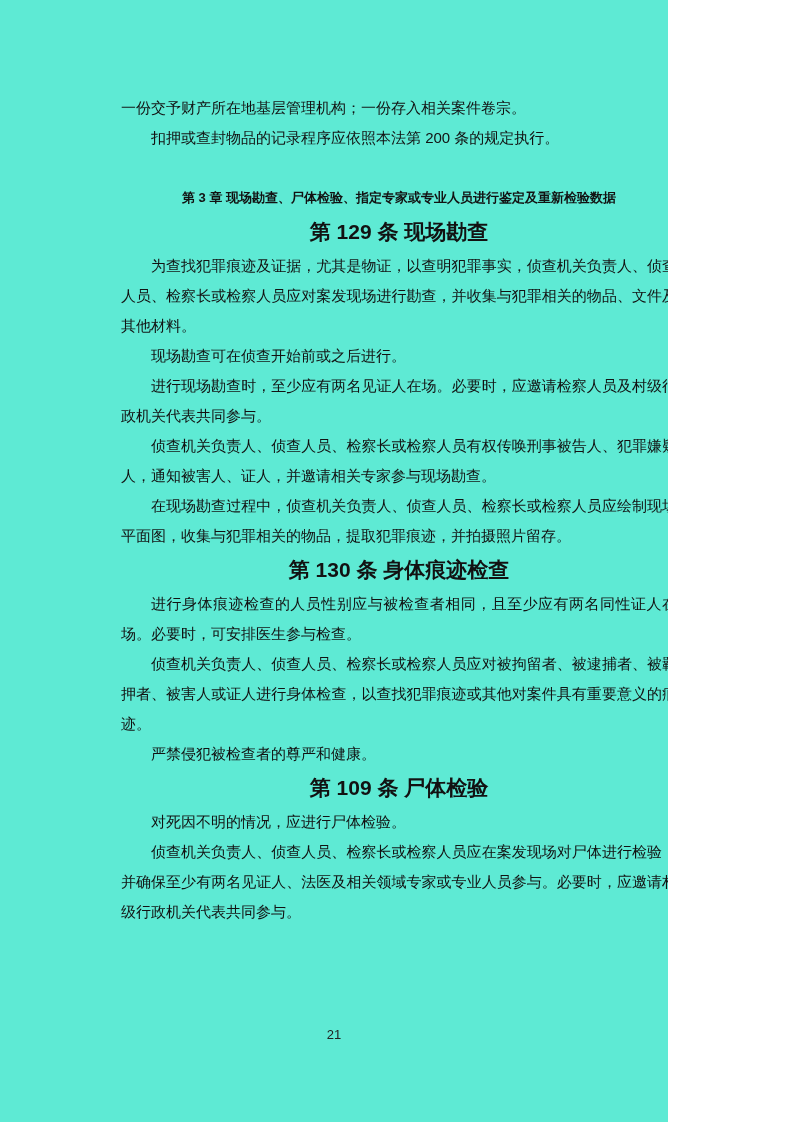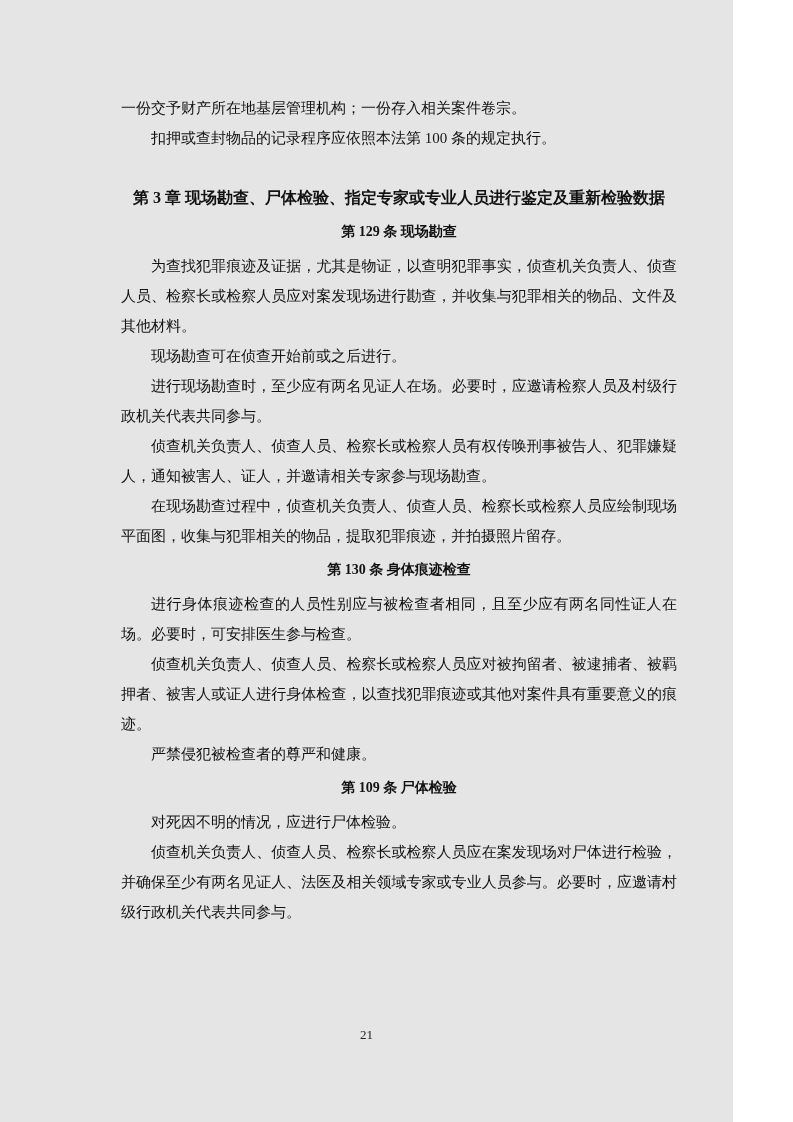--- a/index.html
+++ b/index.html
@@ -2,25 +2,25 @@
 <html lang="zh"><head>
 <meta charset="utf-8">
 <style>
   html, body {
     margin: 0;
     padding: 0;
     background: #ffffff;
   }
   .page {
     position: relative;
-    width: 733px;
+    width: 668px;
     height: 1122px;
-    background: #e5e5e5;
+    background: #5eead4;
     overflow: hidden;
-    font-family: Liberation Serif, serif;
+    font-family: Liberation Sans, sans-serif;
     color: #121212;
   }
   .content {
     position: absolute;
     top: 93px;
     left: 121px;
     width: 556px;
     font-size: 15px;
     line-height: 30px;
   }
@@ -28,47 +28,47 @@
     text-indent: 2em;
     text-align: justify;
     margin: 0;
   }
   .paragraph.no-indent {
     text-indent: 0;
   }
   .chapter-heading {
     font-weight: bold;
     text-align: center;
-    font-size: 16px;
+    font-size: 13px;
     margin: 30px 0 0 0;
   }
   .article-heading {
     font-weight: bold;
     text-align: center;
-    font-size: 14px;
+    font-size: 21px;
     margin: 4px 0;
   }
   .page-footer {
     position: absolute;
     top: 1026px;
     left: 0;
     width: 100%;
     text-align: center;
     font-size: 13px;
     line-height: 18px;
     color: #222222;
   }
 </style>
 </head>
 <body>
 
 <div class="page">
   <div class="content">
       <div class="paragraph no-indent">一份交予财产所在地基层管理机构；一份存入相关案件卷宗。</div>
-      <div class="paragraph">扣押或查封物品的记录程序应依照本法第 100 条的规定执行。</div>
+      <div class="paragraph">扣押或查封物品的记录程序应依照本法第 200 条的规定执行。</div>
       <div class="chapter-heading">第 3 章 现场勘查、尸体检验、指定专家或专业人员进行鉴定及重新检验数据</div>
       <div class="article-heading">第 129 条 现场勘查</div>
       <div class="paragraph">为查找犯罪痕迹及证据，尤其是物证，以查明犯罪事实，侦查机关负责人、侦查人员、检察长或检察人员应对案发现场进行勘查，并收集与犯罪相关的物品、文件及其他材料。</div>
       <div class="paragraph">现场勘查可在侦查开始前或之后进行。</div>
       <div class="paragraph">进行现场勘查时，至少应有两名见证人在场。必要时，应邀请检察人员及村级行政机关代表共同参与。</div>
       <div class="paragraph">侦查机关负责人、侦查人员、检察长或检察人员有权传唤刑事被告人、犯罪嫌疑人，通知被害人、证人，并邀请相关专家参与现场勘查。</div>
       <div class="paragraph">在现场勘查过程中，侦查机关负责人、侦查人员、检察长或检察人员应绘制现场平面图，收集与犯罪相关的物品，提取犯罪痕迹，并拍摄照片留存。</div>
       <div class="article-heading">第 130 条 身体痕迹检查</div>
       <div class="paragraph">进行身体痕迹检查的人员性别应与被检查者相同，且至少应有两名同性证人在场。必要时，可安排医生参与检查。</div>
       <div class="paragraph">侦查机关负责人、侦查人员、检察长或检察人员应对被拘留者、被逮捕者、被羁押者、被害人或证人进行身体检查，以查找犯罪痕迹或其他对案件具有重要意义的痕迹。</div>

